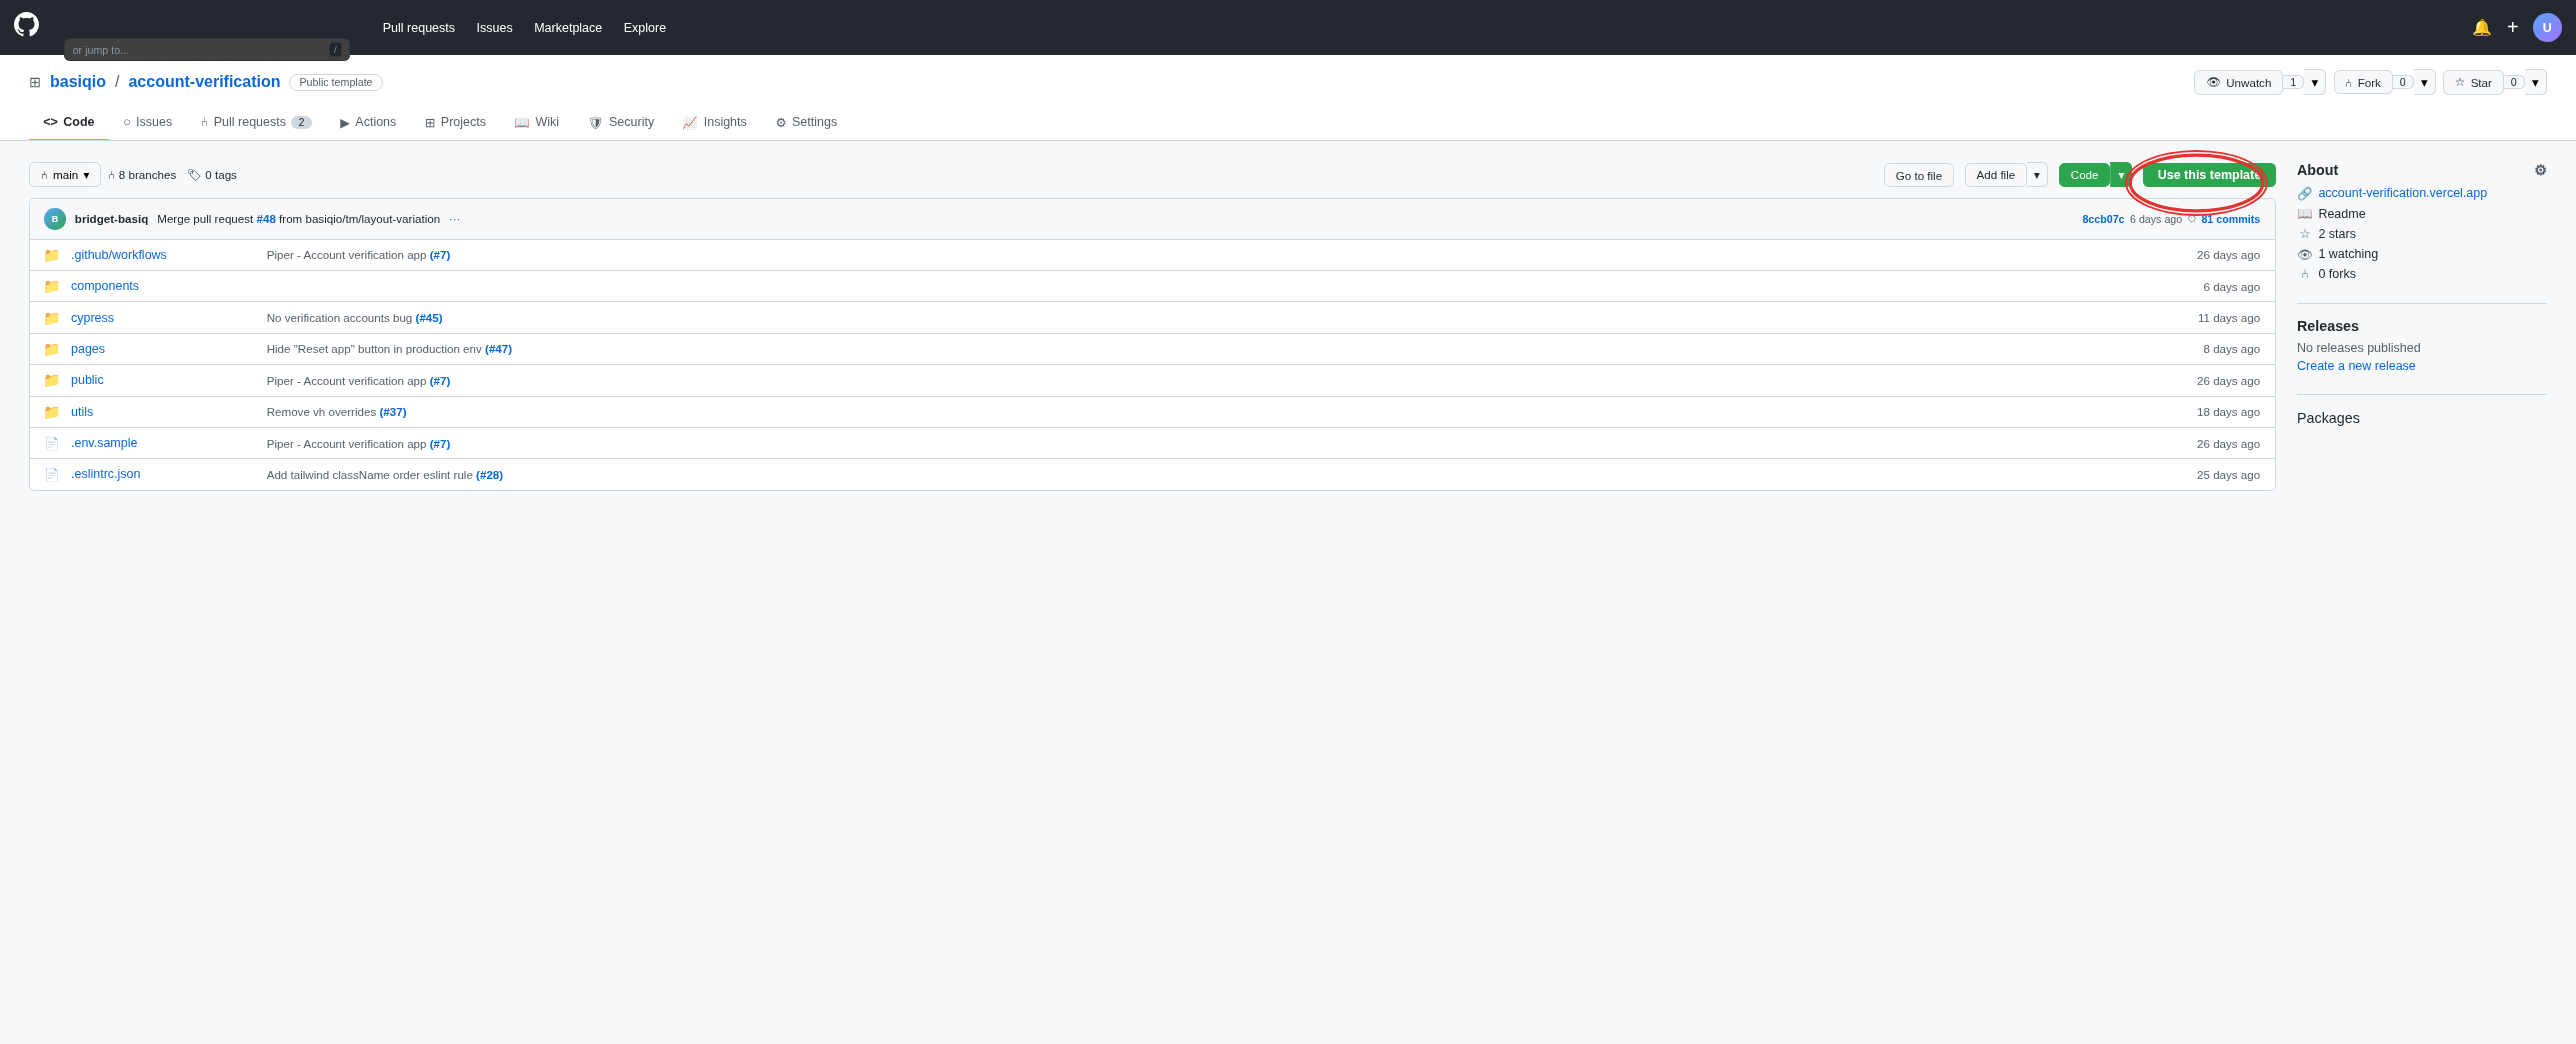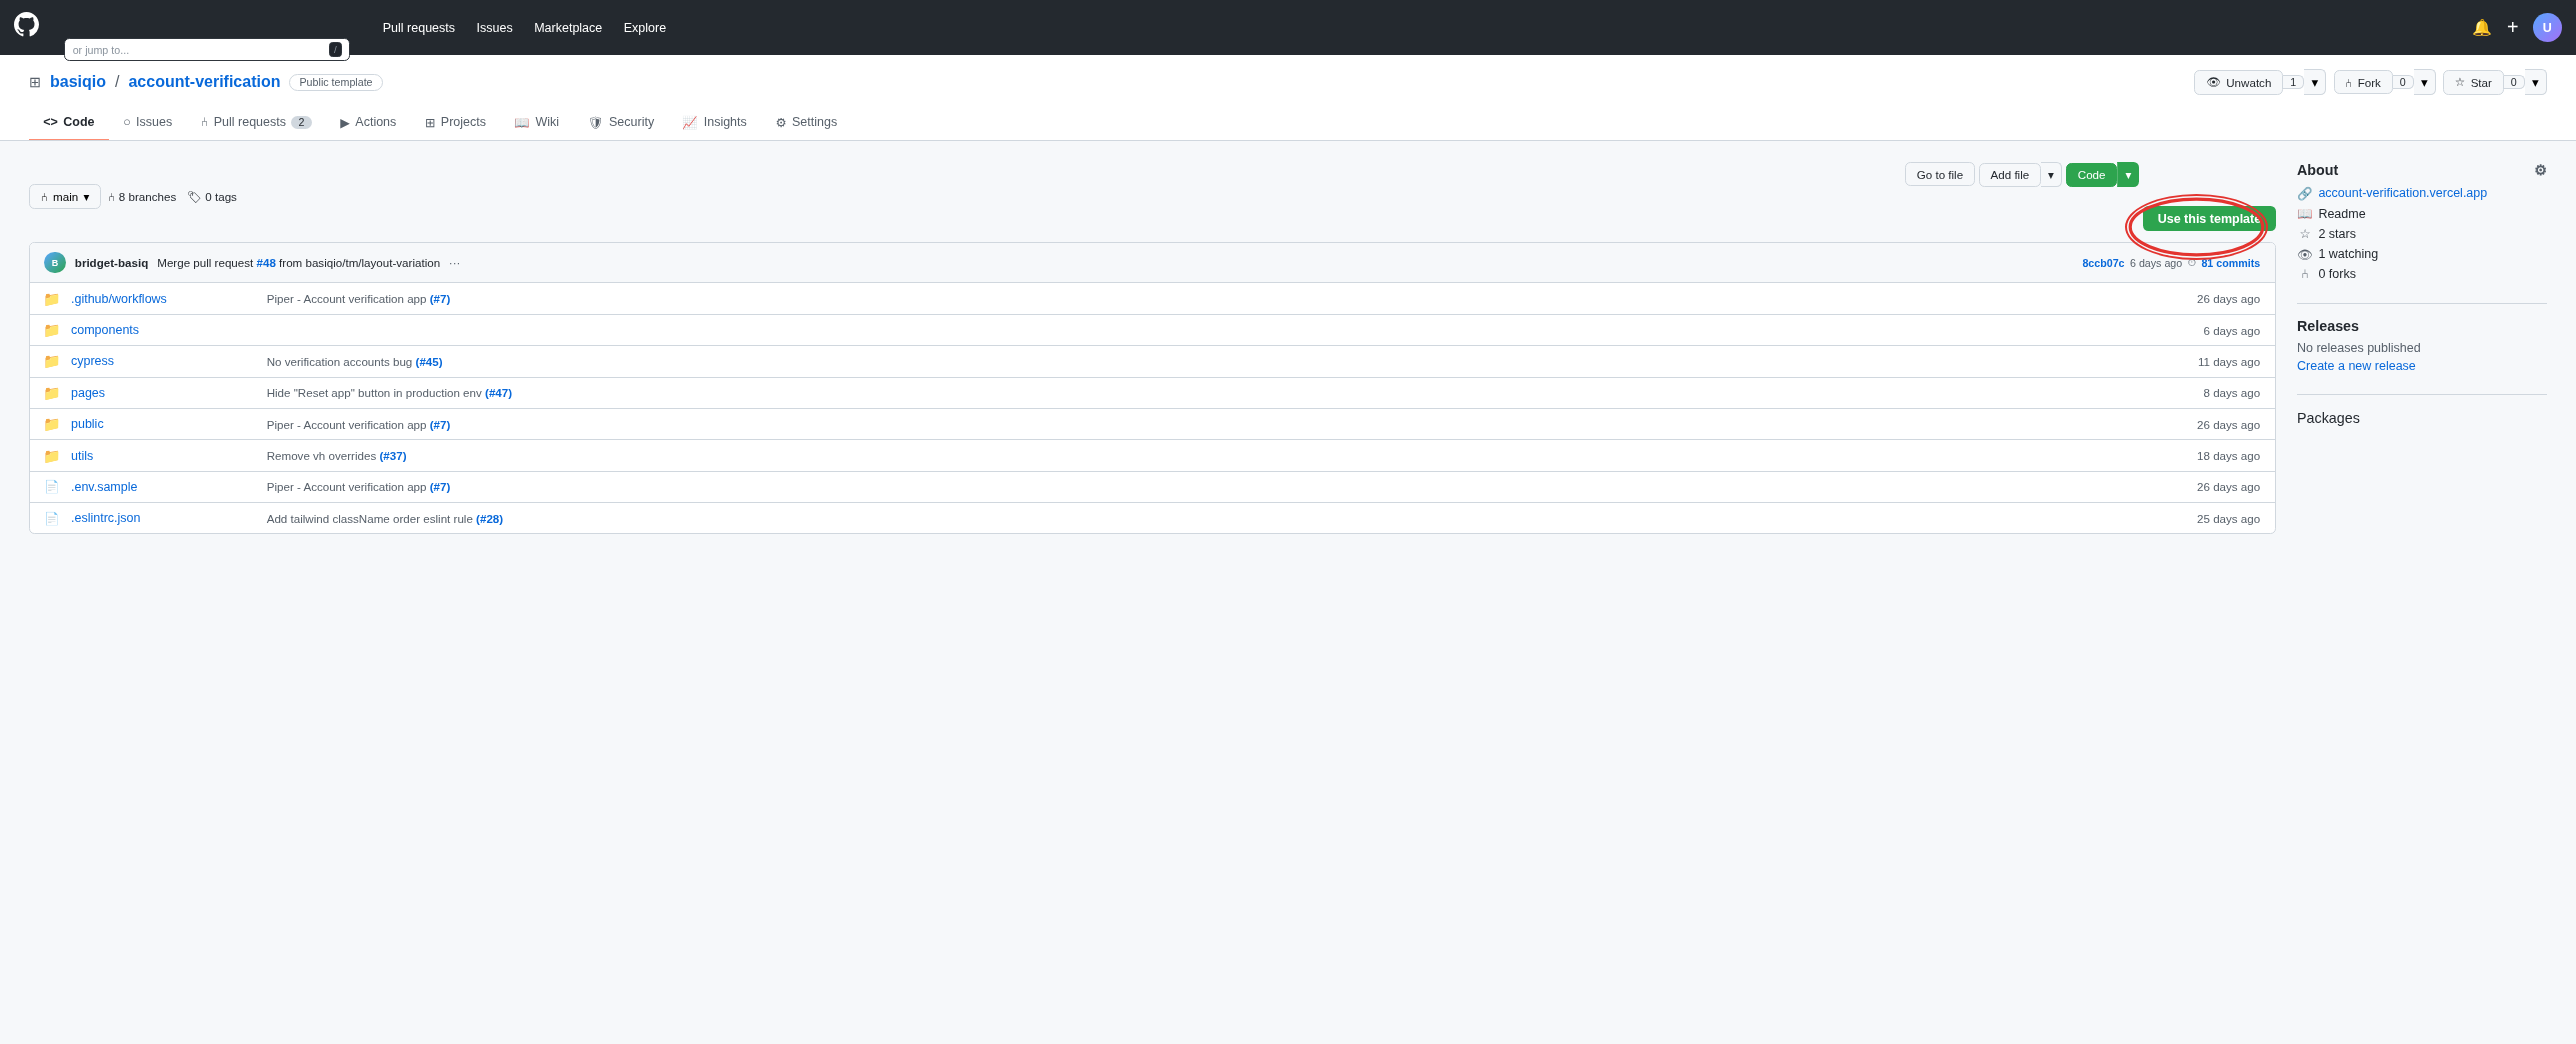--- a/index.html
+++ b/index.html
@@ -25,21 +25,21 @@
       gap: 7.2px;
       flex: 1;
       max-width: 286px;
     }
     .top-nav-search-label {
       color: #8b949e;
       font-size: 10.7px;
       border: 0.9px solid #30363d;
       border-radius: 5.4px;
       padding: 3.6px 7.2px;
-      background: #ffffff;
+      background: #404040;
       flex: 1;
       display: flex;
       align-items: center;
       justify-content: space-between;
       margin-top: 44px;
     }
     .kbd {
       background: #21262d;
       border: 0.9px solid #30363d;
       border-radius: 3.6px;
@@ -246,21 +246,20 @@
       background: #f6f8fa;
       cursor: pointer;
       color: #24292f;
       font-weight: 500;
     }
 
     
     .use-template-wrapper {
       position: relative;
       display: inline-block;
-      margin-top: 44px;
     }
     .use-template-btn {
       background: #2da44e;
       color: white;
       border: none;
       border-radius: 5.4px;
       padding: 5.4px 14.3px;
       font-size: 12.5px;
       font-weight: 600;
       cursor: pointer;
@@ -556,21 +555,21 @@
       <span class="branch-stat">
         <span>⑃</span>
         <span>8 branches</span>
       </span>
 
       <span class="branch-stat" style="margin-left:3.6px;">
         <span>🏷</span>
         <span>0 tags</span>
       </span>
 
-      <div style="margin-left:auto;display:flex;align-items:flex-start;gap:4px;">
+      <div style="margin-left:auto;display:flex;align-items:flex-end;gap:11px;">
         <button class="action-btn-outline">Go to file</button>
         <div style="display:flex;align-items:center;">
           <button class="action-btn-outline">Add file</button>
           <button class="action-btn-outline" style="border-radius:0 5.4px 5.4px 0;border-left:none;padding:4.5px 7.2px;">▾</button>
         </div>
         <div style="display:flex;align-items:center;">
           <button class="action-btn-outline" style="background:#2da44e;color:white;border-color:#2da44e;">
             <span>Code</span>
           </button>
           <button class="action-btn-outline" style="background:#2da44e;color:white;border-color:#2da44e;border-left-color:rgba(255,255,255,0.2);border-radius:0 5.4px 5.4px 0;padding:4.5px 7.2px;">▾</button>

